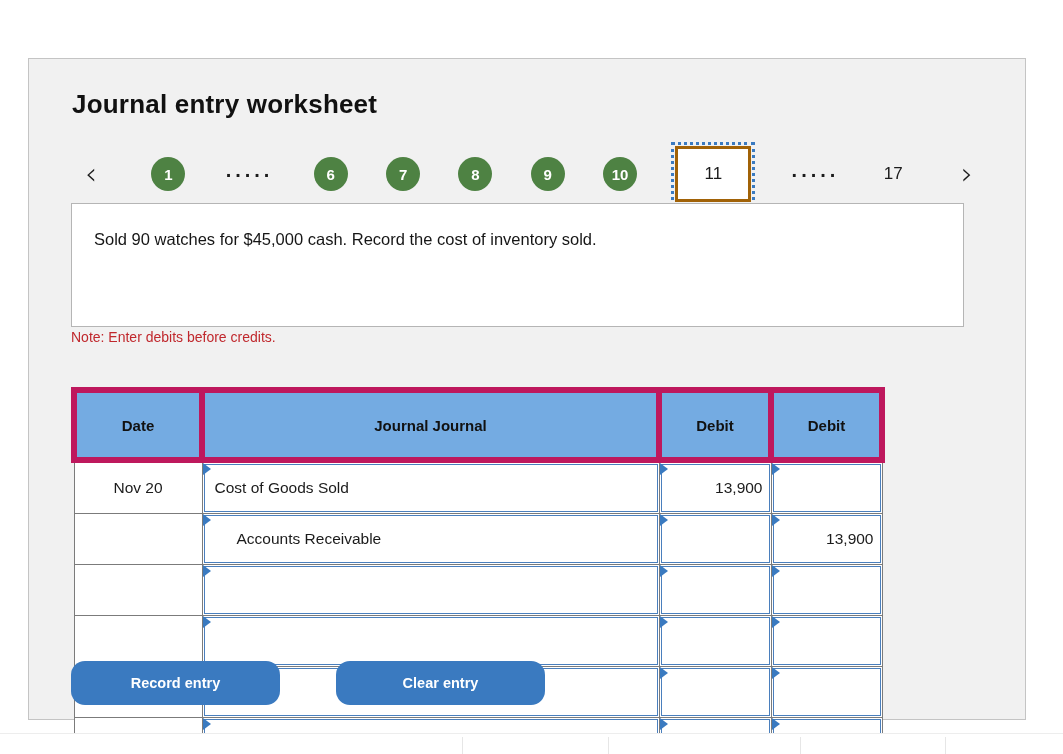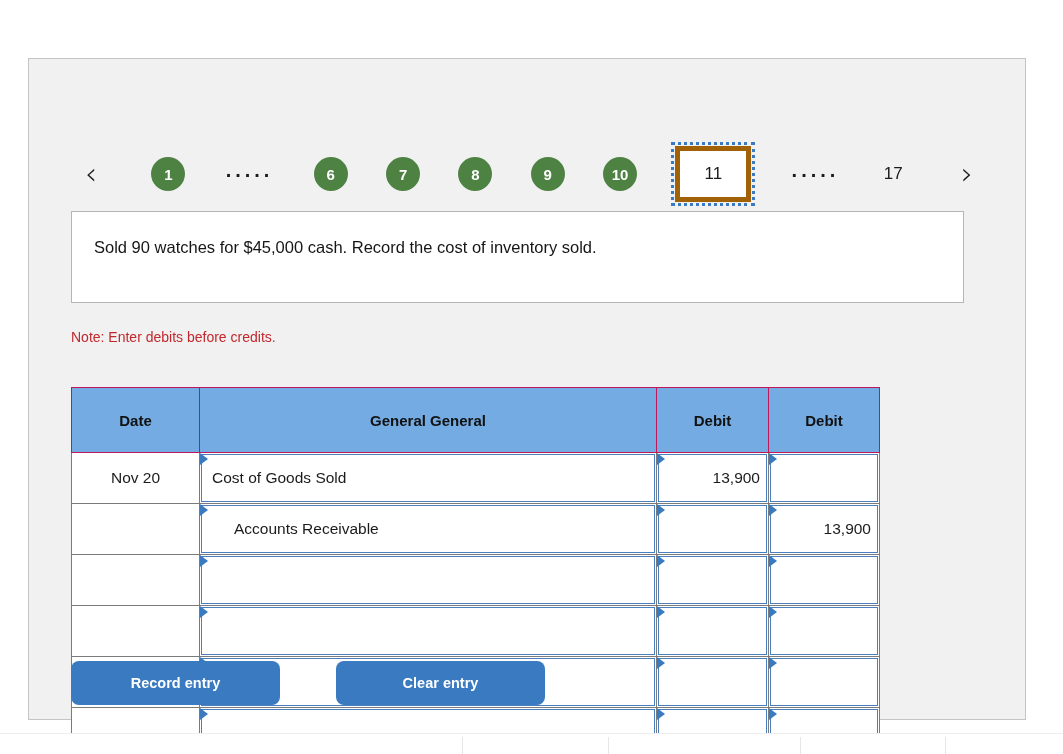--- a/index.html
+++ b/index.html
@@ -90,21 +90,21 @@
     flex: 0 0 auto;
     line-height: 1;
     position: relative;
     top: -4px;
   }
 
   .step-active {
     width: 76px;
     height: 56px;
     background: #ffffff;
-    border: 5px solid #a16207;
+    border: 3px solid #a16207;
     outline: 3px dotted #3a7ac0;
     outline-offset: 1px;
     display: flex;
     align-items: center;
     justify-content: center;
     font-size: 17px;
     color: #1b1b1b;
     box-sizing: border-box;
     cursor: pointer;
     flex: 0 0 auto;
@@ -116,23 +116,23 @@
     cursor: pointer;
     user-select: none;
     flex: 0 0 auto;
     padding: 0 4px;
   }
 
   
   .description-box {
     position: absolute;
     left: 42px;
-    top: 152px;
+    top: 144px;
     width: 893px;
-    height: 92px;
+    height: 124px;
     background: #ffffff;
     border: 1px solid #b5b5b5;
     box-sizing: border-box;
   }
   .description-text {
     position: absolute;
     left: 22px;
     top: 24px;
     right: 16px;
     font-size: 16.5px;
@@ -151,21 +151,21 @@
   
   .journal-table {
     position: absolute;
     left: 42px;
     top: 328px;
     border-collapse: collapse;
     table-layout: fixed;
   }
   .journal-table th {
     background: #74abe2;
-    border: 1px solid #be185d;
+    border: 6px solid #be185d;
     color: #111111;
     font-size: 15px;
     font-weight: bold;
     height: 32px;
     padding: 16px;
     text-align: center;
   }
   .journal-table td {
     padding: 8px;
     height: 34px;
@@ -219,21 +219,21 @@
   }
 
   
   .btn {
     position: absolute;
     background: #3a7ac0;
     color: #ffffff;
     font-size: 14.5px;
     font-weight: bold;
     border: none;
-    border-radius: 8px;
+    border-radius: 14px;
     height: 44px;
     cursor: pointer;
     font-family: "Liberation Sans", sans-serif;
     display: flex;
     align-items: center;
     justify-content: center;
   }
   .btn-record  { left: 42px;  top: 602px; width: 209px; }
   .btn-clear   { left: 307px; top: 602px; width: 209px; text-align: right; }
   .btn-view    { left: 720px; top: 602px; width: 234px; }
@@ -255,20 +255,21 @@
     width: 1px;
     height: 18px;
     background: #e6e6e6;
   }
 </style>
 </head>
 <body>
 
 <div class="worksheet-card">
 
+  <div class="worksheet-title">Journal entry worksheet</div>
 
   <div class="step-nav">
     <div class="nav-arrow">‹</div>
 
     <div class="nav-spacer"></div>
 
     <div class="step-circle">1</div>
 
     <div class="nav-spacer"></div>
 
@@ -320,21 +321,21 @@
   <table class="journal-table">
     <colgroup>
       <col class="col-date">
       <col class="col-gj">
       <col class="col-debit">
       <col class="col-credit">
     </colgroup>
     <thead>
       <tr>
         <th>Date</th>
-        <th>General General</th>
+        <th>Journal Journal</th>
         <th>Debit</th>
         <th>Debit</th>
       </tr>
     </thead>
     <tbody>
 
       <tr>
         <td class="date-cell">Nov 20</td>
         <td class="entry-cell">
           <div class="entry-inner align-left">Cost of Goods Sold</div>

